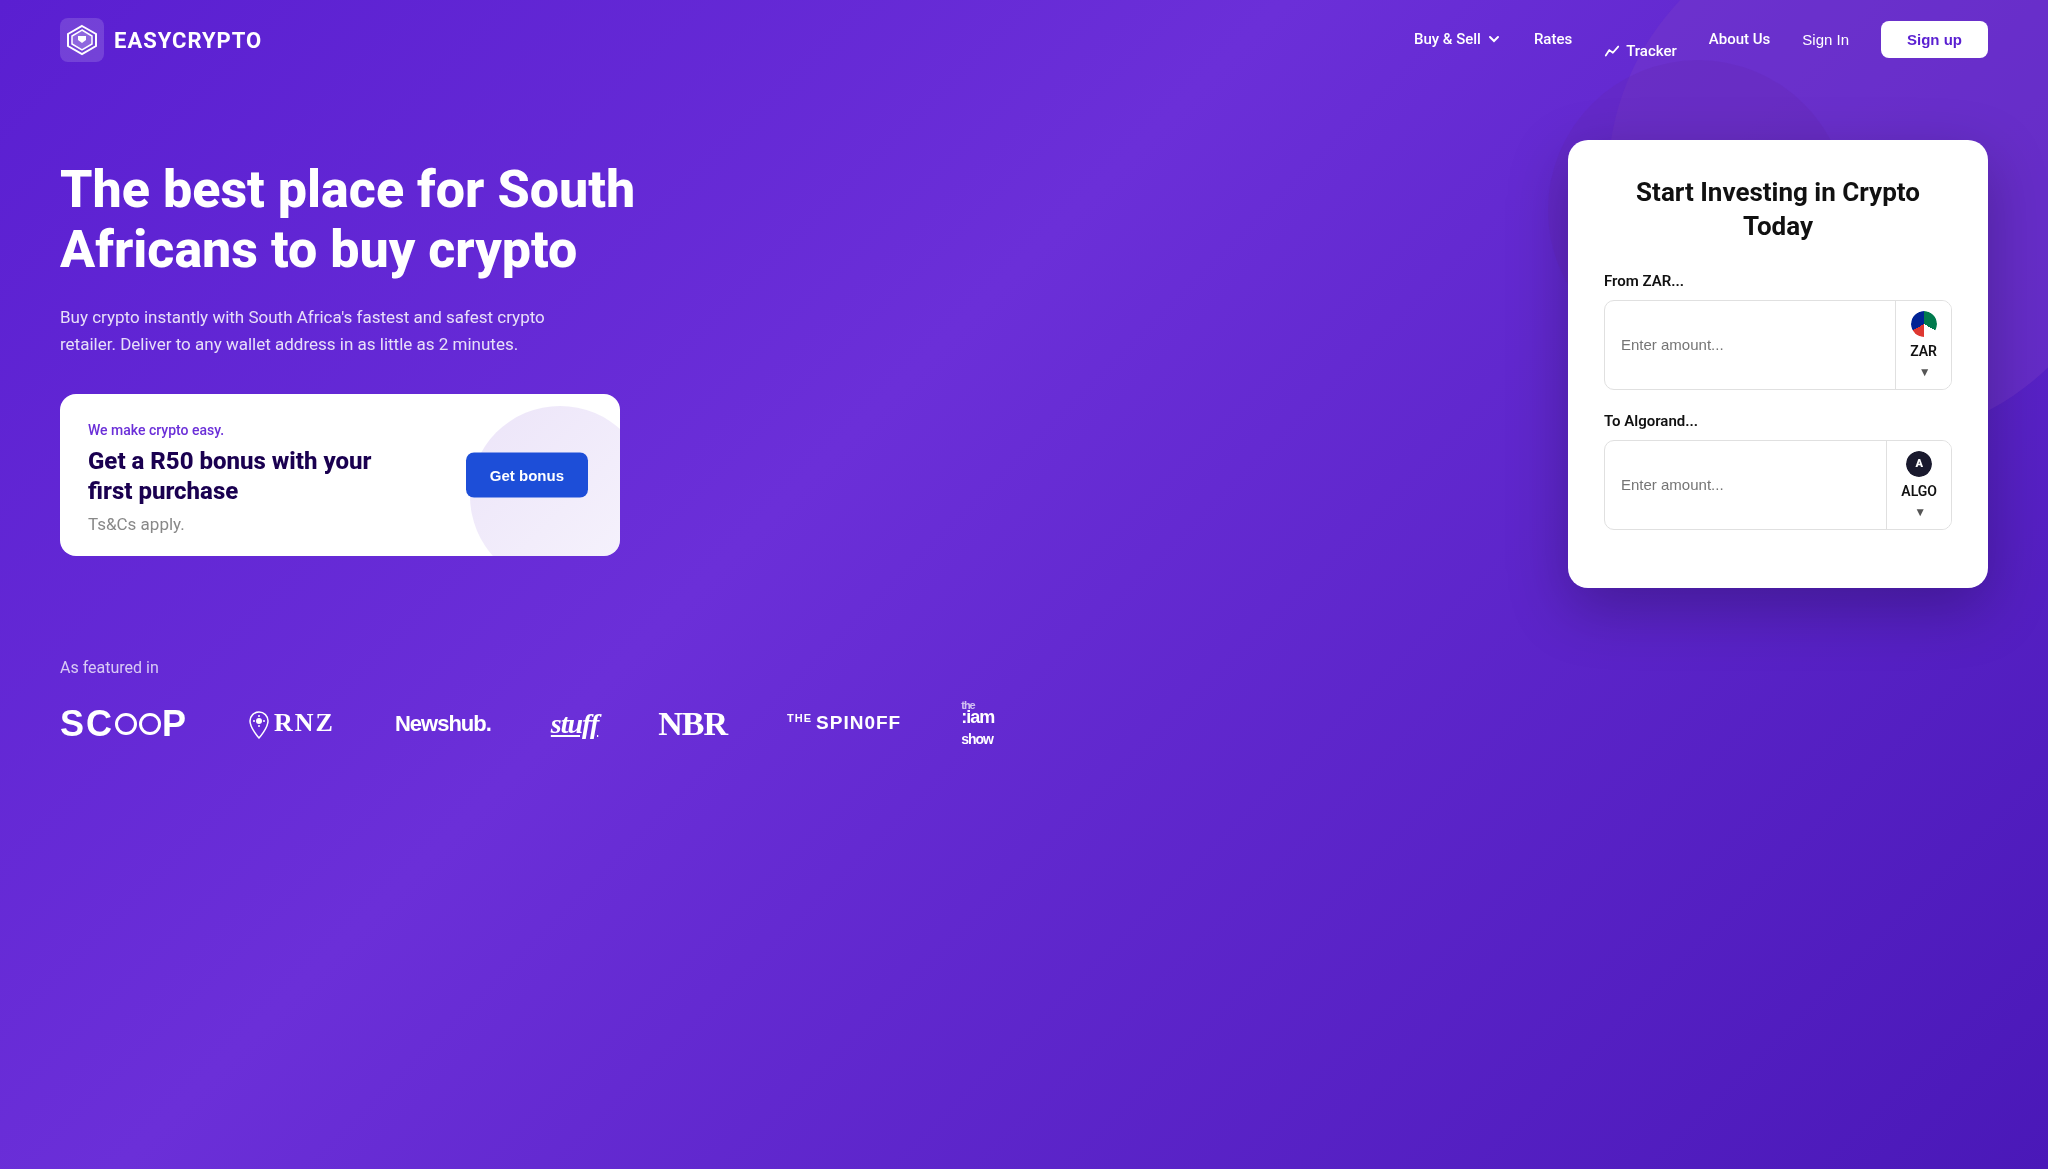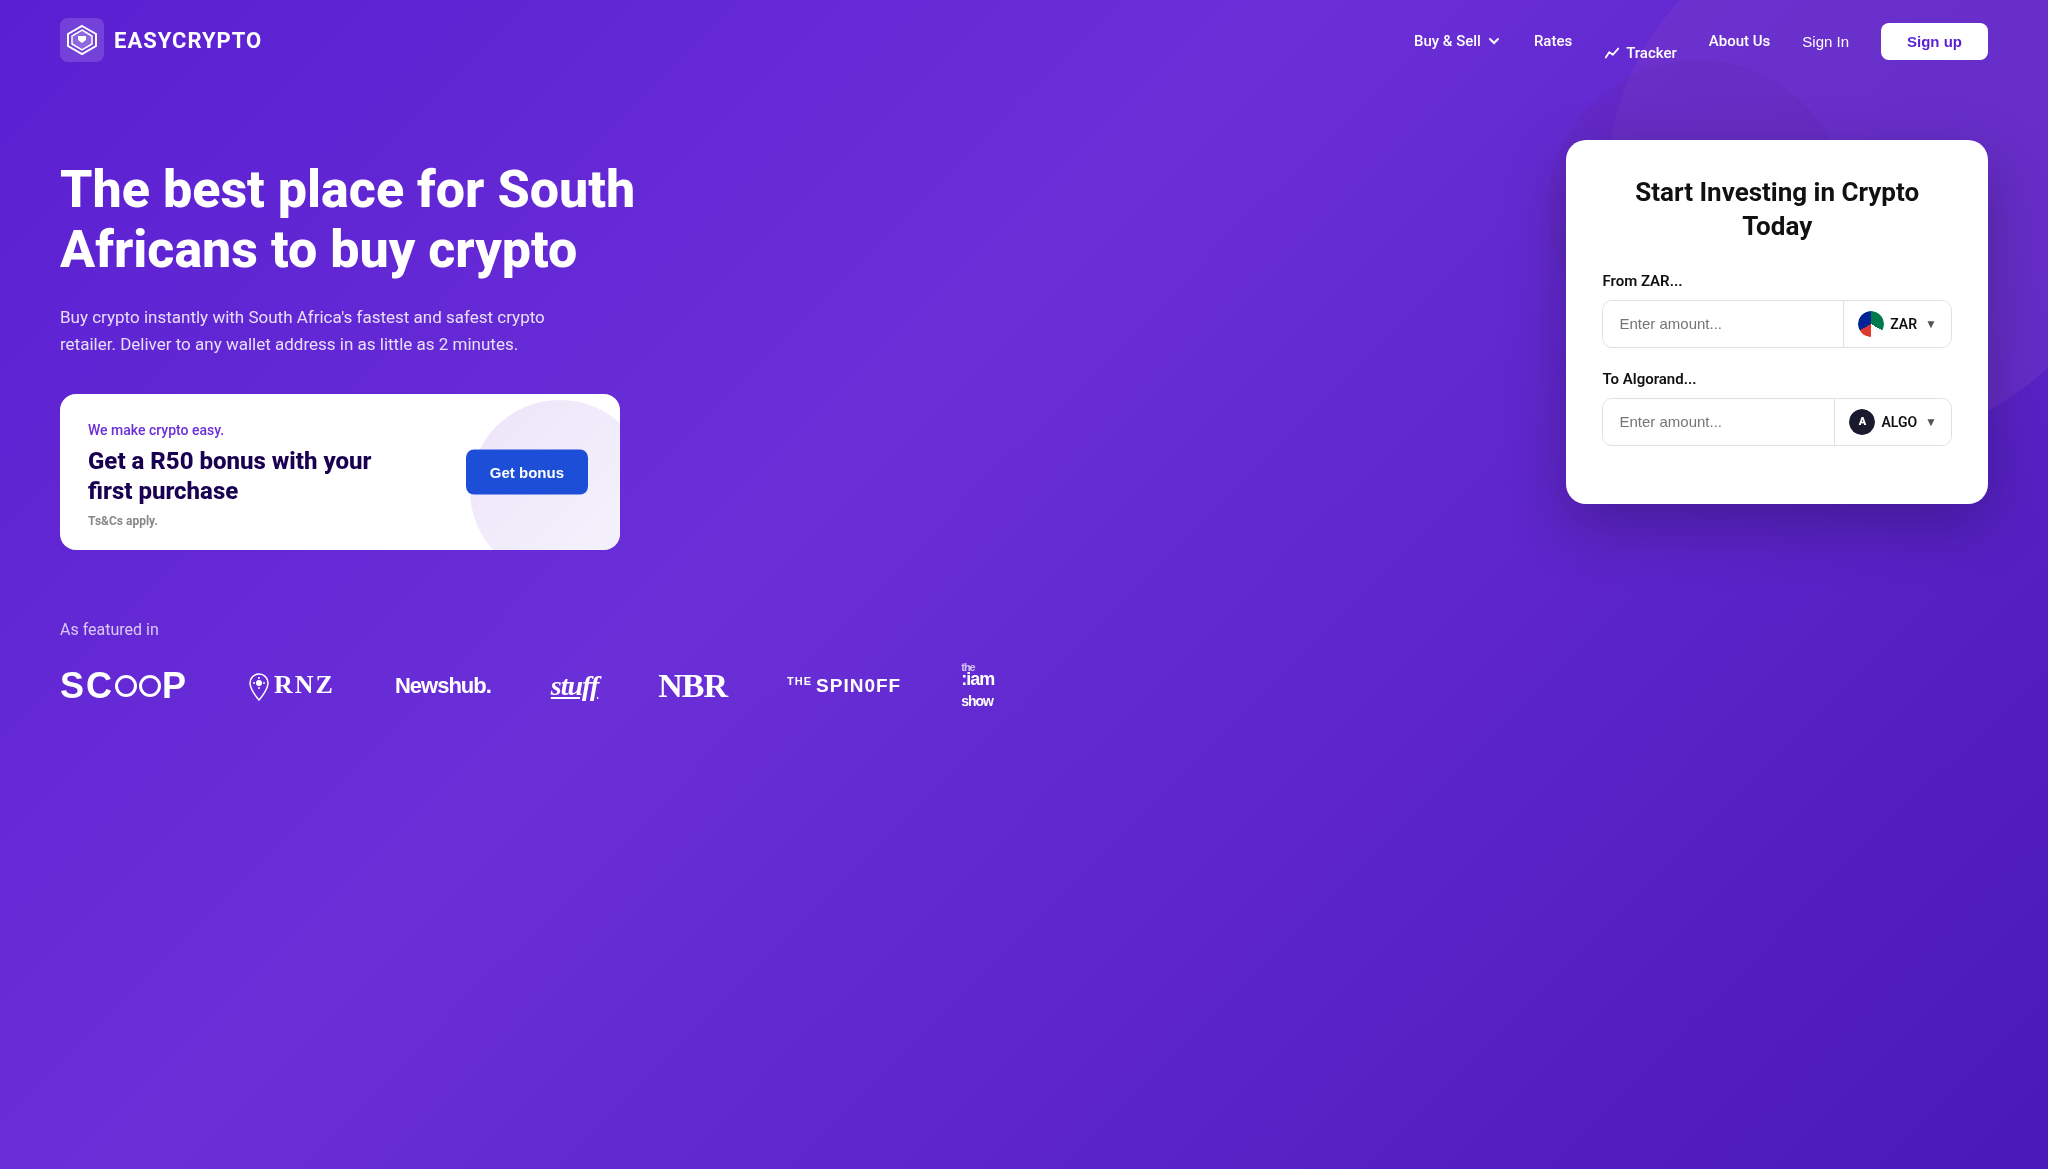--- a/index.html
+++ b/index.html
@@ -37,21 +37,21 @@
       border-radius: 50%;
       background: rgba(100, 40, 180, 0.3);
       z-index: 0;
     }
 
     
     .navbar {
       position: relative;
       z-index: 10;
       display: flex;
-      align-items: flex-end;
+      align-items: flex-start;
       justify-content: space-between;
       padding: 18px 60px;
     }
     .logo {
       display: flex;
       align-items: center;
       gap: 10px;
       text-decoration: none;
     }
     .logo-icon {
@@ -166,24 +166,23 @@
     }
     .bonus-title {
       font-size: 24px;
       font-weight: 800;
       color: #1a0050;
       line-height: 1.25;
       margin-bottom: 6px;
       max-width: 300px;
     }
     .bonus-tc {
-      font-size: 12px;
+      font-size: 17px;
       color: #888;
       margin-top: 8px;
-      font-weight: bold;
     }
     .bonus-btn {
       position: absolute;
       right: 32px;
       top: 50%;
       transform: translateY(-50%);
       background: #1d4ed8;
       color: #fff;
       border: none;
       border-radius: 8px;
@@ -241,20 +240,21 @@
       align-items: center;
       gap: 6px;
       padding: 10px 14px;
       border-left: 1.5px solid #e0e0e0;
       font-size: 14px;
       font-weight: 600;
       color: #111;
       cursor: pointer;
       white-space: nowrap;
       background: #fff;
+      flex-direction: column;
     }
     .currency-flag {
       width: 26px;
       height: 26px;
       border-radius: 50%;
       overflow: hidden;
       display: flex;
       align-items: center;
       justify-content: center;
     }

